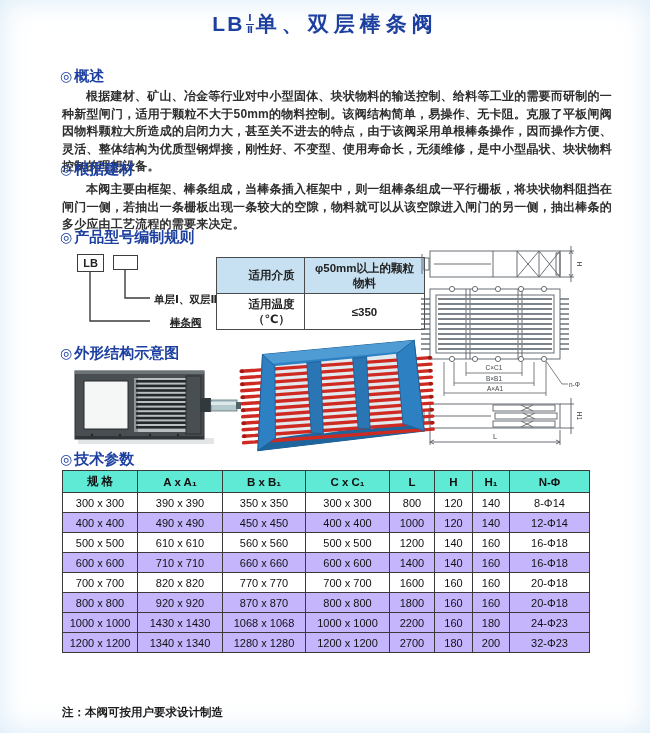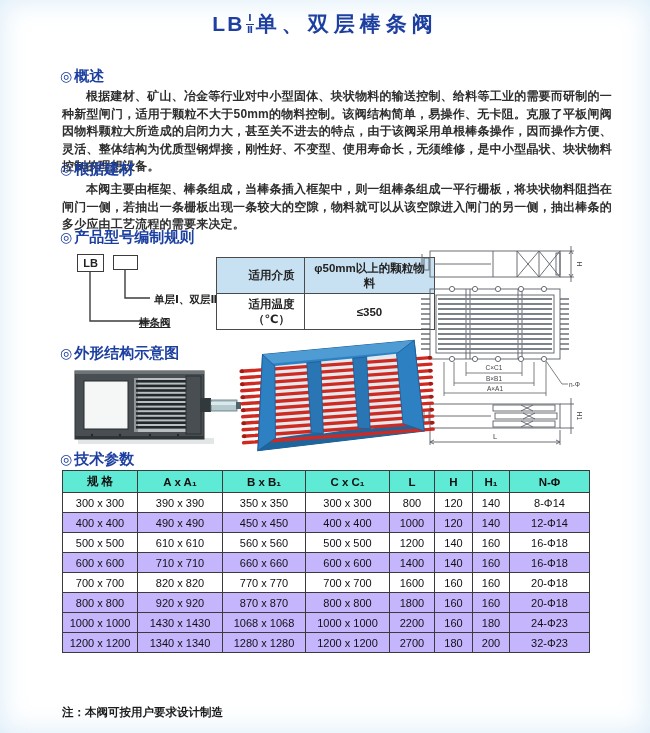--- a/index.html
+++ b/index.html
@@ -29,31 +29,31 @@
     letter-spacing:.2px;
   }
   
   .model-diagram { position:absolute; left:70px; top:250px; width:160px; height:86px; }
   .mbox { position:absolute; border:1.5px solid #3c3c3c; background:#fff; font-size:11px;
     font-weight:bold; color:#222; text-align:center; }
   .mbox.lb { left:7px; top:4px; width:27px; height:18px; line-height:16px; }
   .mbox.empty { left:43px; top:5px; width:25px; height:15px; }
   .mlabel { position:absolute; font-size:10.5px; font-weight:bold; color:#222; white-space:nowrap; }
   .mlabel.l1 { left:84px; top:43px; }
-  .mlabel.l2 { left:69px; top:66px;text-decoration:underline; }
+  .mlabel.l2 { left:100px; top:66px;text-decoration:underline; }
   .model-diagram svg { position:absolute; left:0; top:0; }
   
   .medium-table { position:absolute; left:216px; top:257px; border-collapse:collapse; }
   .medium-table td {
     border:1px solid #4a4a4a; font-size:11.5px; font-weight:bold; color:#222;
     text-align:center; height:36px; padding:0 6px;
   }
   .medium-table tr:first-child td { background:#c8e1f2; }
   .medium-table td.c1 { width:88px;padding-left:28px; }
-  .medium-table td.c2 { width:130px; }
+  .medium-table td.c2 { width:120px; }
   
   .draw-wrap { position:absolute; left:421px; top:242px; }
   .gray-valve { position:absolute; left:72px; top:366px; }
   .blue-valve { position:absolute; left:236px; top:336px; }
   
   .params-table { position:absolute; left:62px; top:470px; border-collapse:collapse; table-layout:fixed; }
   .params-table th, .params-table td {
     border:1px solid #3a3a3a; text-align:center; color:#111; overflow:hidden; white-space:nowrap;
   }
   .params-table th { background:#5eead4; font-size:11.5px; font-weight:bold; height:22px; }

